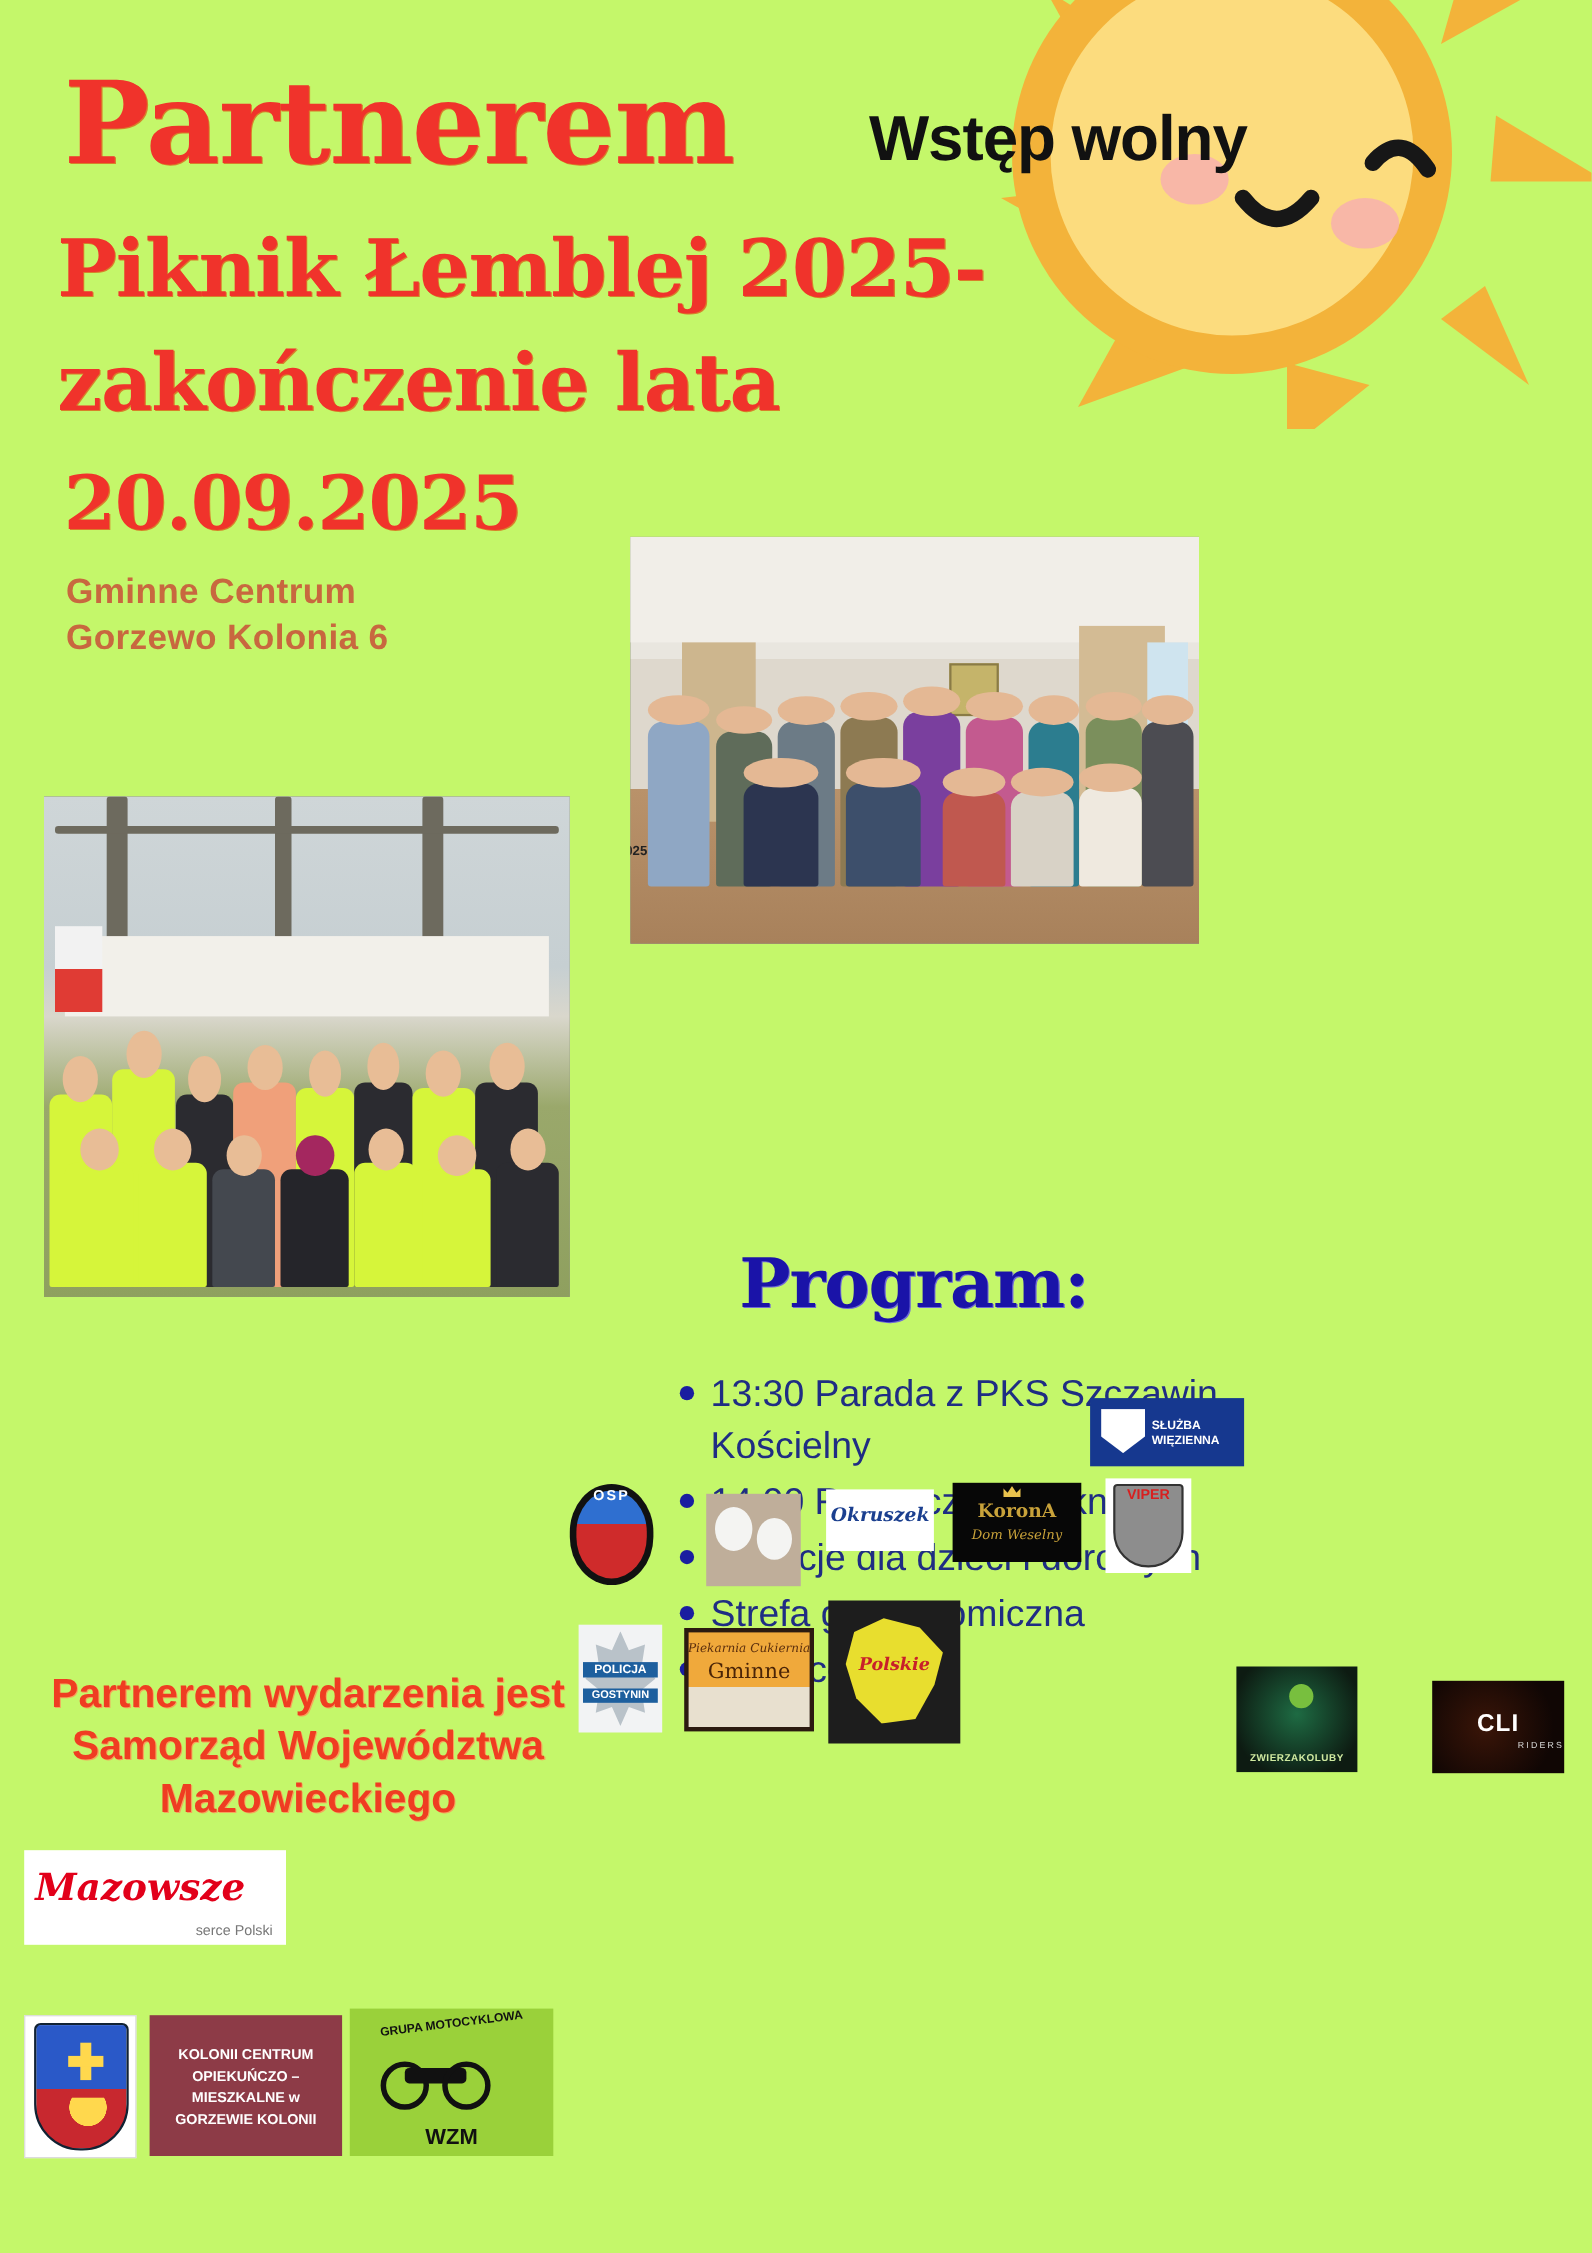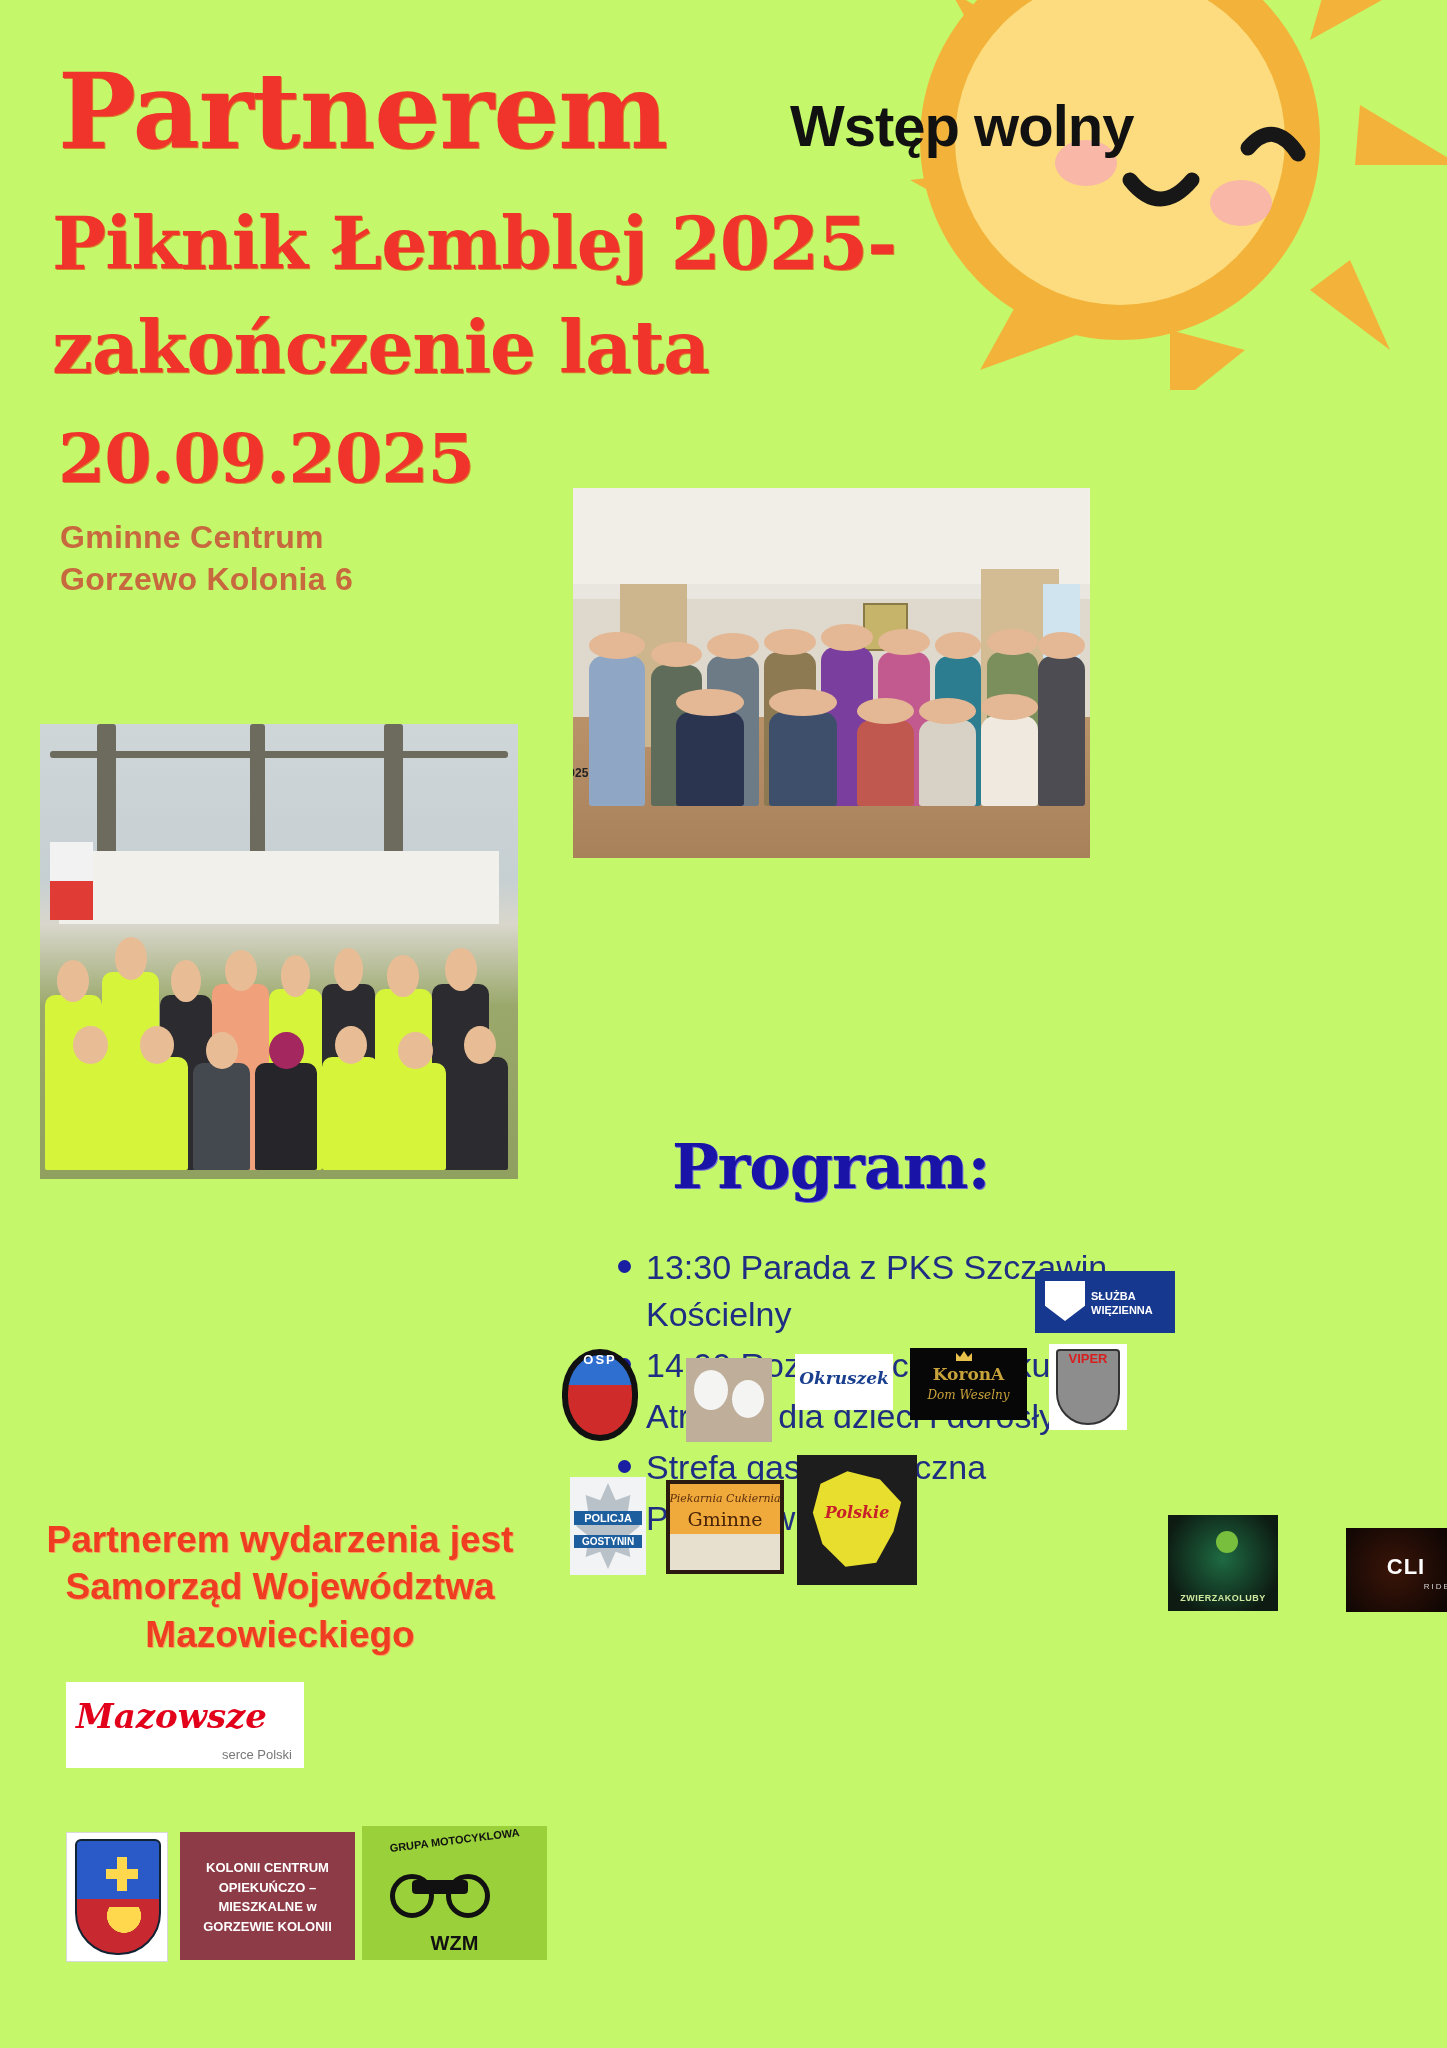--- a/index.html
+++ b/index.html
@@ -105,21 +105,21 @@
   #partner-text{
     position:absolute;left:40px;top:1516px;width:480px;
     text-align:center;
     font-family:"Liberation Sans", sans-serif;font-weight:700;
     font-size:37px;line-height:1.28;color:#ef3d22;
     text-shadow:1px 1px 0 #f5a55c;
   }
 
   
   .logo{position:absolute;overflow:hidden;
-        font-family:"Liberation Sans",sans-serif;margin-left:44px;}
+        font-family:"Liberation Sans",sans-serif;}
   .logo .cap{position:absolute;left:0;right:0;text-align:center;}
 
   #logo-mazowsze{left:22px;top:1682px;width:238px;height:86px;background:#fff;}
   #logo-mazowsze .m1{position:absolute;left:10px;top:14px;right:10px;
         color:#e2001a;font-weight:700;font-size:34px;font-style:italic;
         font-family:"DejaVu Serif",serif;}
   #logo-mazowsze .m2{position:absolute;right:12px;bottom:6px;
         color:#777;font-size:13px;}
 
   #logo-gmina{left:22px;top:1832px;width:100px;height:128px;

